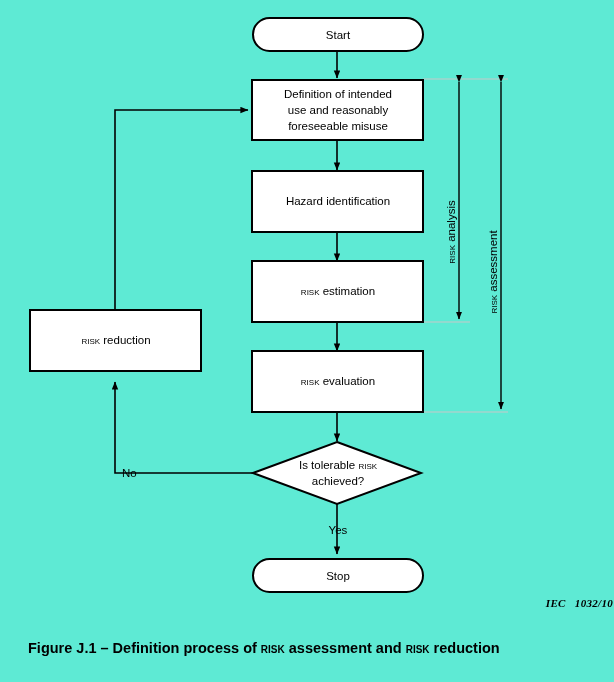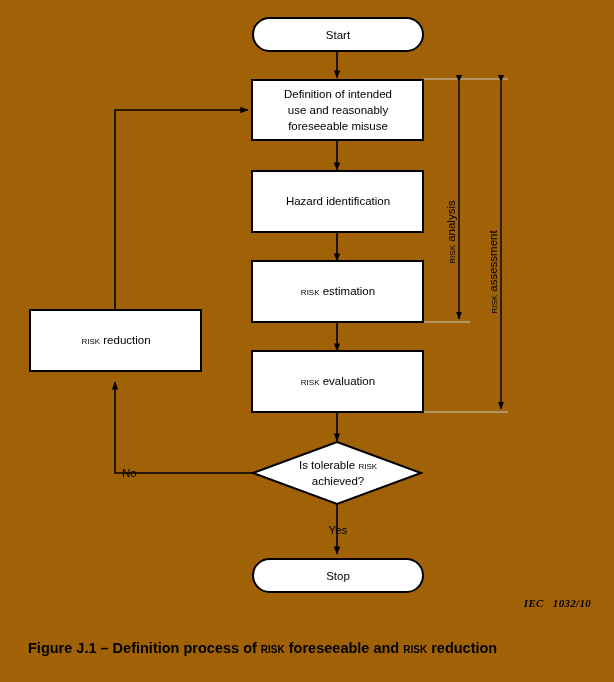--- a/index.html
+++ b/index.html
@@ -11,21 +11,21 @@
     width: 614px;
     height: 682px;
     font-family: "Liberation Sans", sans-serif;
     color: #000000;
     overflow: hidden;
   }
   #page {
     position: relative;
     width: 614px;
     height: 682px;
-    background: #a16207;
+    background: #5eead4;
   }
   #flow-svg {
     position: absolute;
     left: 0;
     top: 0;
     width: 614px;
     height: 682px;
   }
   .node-text {
     font-family: "Liberation Sans", sans-serif;
@@ -61,21 +61,21 @@
     stroke-width: 1;
     fill: none;
   }
   .dim {
     stroke: #000000;
     stroke-width: 1.4;
     fill: none;
   }
   #attribution {
     position: absolute;
-    right: 23px;
+    right: 1px;
     top: 597px;
     font-family: "Liberation Serif", serif;
     font-style: italic;
     font-weight: bold;
     font-size: 11px;
     letter-spacing: 0.3px;
     color: #000000;
     white-space: pre;
     text-align: right;
   }
@@ -185,15 +185,15 @@
     <text class="bracket-label" x="0" y="0" text-anchor="middle" transform="translate(455,232) rotate(-90)">
       <tspan class="smallcaps">risk</tspan><tspan> analysis</tspan>
     </text>
     <text class="bracket-label" x="0" y="0" text-anchor="middle" transform="translate(497,272) rotate(-90)">
       <tspan class="smallcaps">risk</tspan><tspan> assessment</tspan>
     </text>
   </svg>
 
   <div id="attribution">IEC   1032/10</div>
 
-  <div id="figure-caption"><span>Figure J.1 – Definition process of </span><span class="smallcaps">risk</span><span> foreseeable and </span><span class="smallcaps">risk</span><span> reduction</span></div>
+  <div id="figure-caption"><span>Figure J.1 – Definition process of </span><span class="smallcaps">risk</span><span> assessment and </span><span class="smallcaps">risk</span><span> reduction</span></div>
 
 </div>
 
 </body></html>

